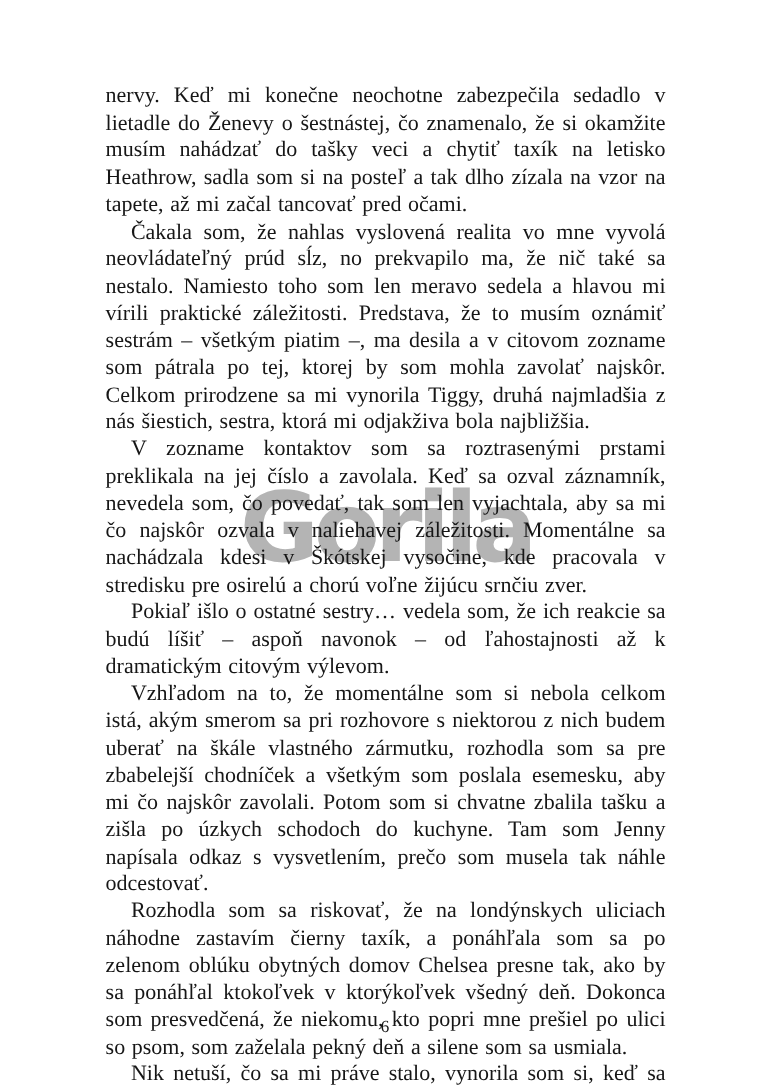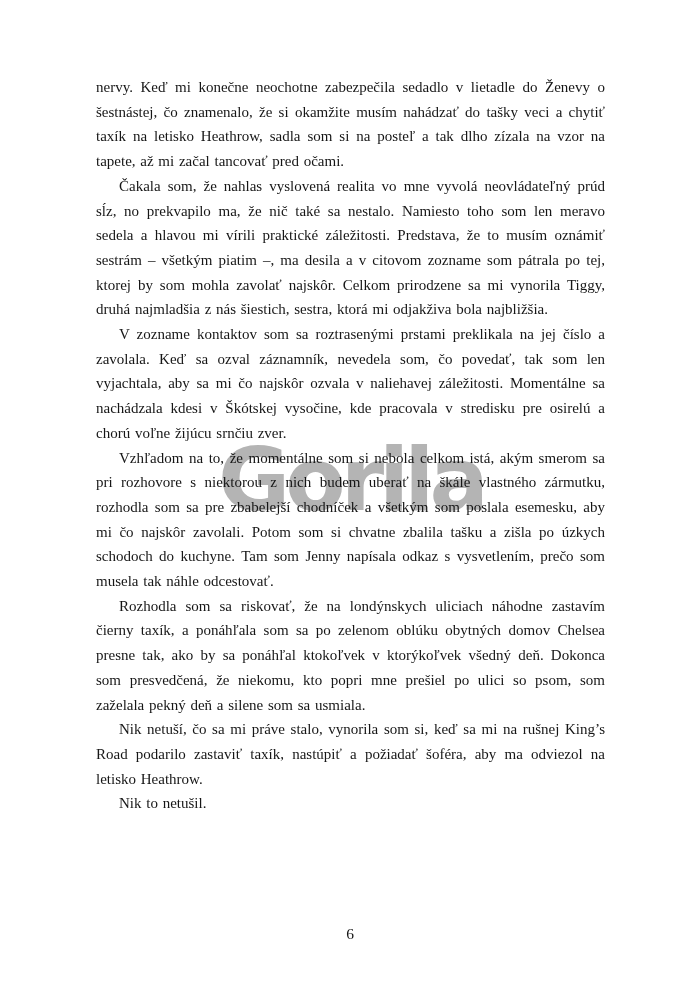--- a/index.html
+++ b/index.html
@@ -33,21 +33,21 @@
     position: absolute;
     left: 96px;
     top: 75px;
     width: 509px;
     z-index: 1;
     color: #161616;
   }
   .text-block p {
     margin: 0;
     padding: 0;
-    font-size: 15px;
+    font-size: 20px;
     line-height: 24.7px;
     text-align: justify;
     text-indent: 23px;
     word-spacing: 1px;
   }
   .text-block p.no-indent {
     text-indent: 0;
   }
   .page-number {
     position: absolute;
@@ -64,20 +64,21 @@
 <body>
 
 <div class="page">
 
   <div class="watermark">Gorila</div>
 
   <div class="text-block">
     <p class="no-indent">nervy. Keď mi konečne neochotne zabezpečila sedadlo v lietadle do Ženevy o šestnástej, čo znamenalo, že si okamžite musím nahádzať do tašky veci a chytiť taxík na letisko Heathrow, sadla som si na posteľ a tak dlho zízala na vzor na tapete, až mi začal tancovať pred očami.</p>
     <p>Čakala som, že nahlas vyslovená realita vo mne vyvolá neovládateľný prúd sĺz, no prekvapilo ma, že nič také sa nestalo. Namiesto toho som len meravo sedela a hlavou mi vírili praktické záležitosti. Predstava, že to musím oznámiť sestrám – všetkým piatim –, ma desila a v citovom zozname som pátrala po tej, ktorej by som mohla zavolať najskôr. Celkom prirodzene sa mi vynorila Tiggy, druhá najmladšia z nás šiestich, sestra, ktorá mi odjakživa bola najbližšia.</p>
     <p>V zozname kontaktov som sa roztrasenými prstami preklikala na jej číslo a zavolala. Keď sa ozval záznamník, nevedela som, čo povedať, tak som len vyjachtala, aby sa mi čo najskôr ozvala v naliehavej záležitosti. Momentálne sa nachádzala kdesi v Škótskej vysočine, kde pracovala v stredisku pre osirelú a chorú voľne žijúcu srnčiu zver.</p>
+    <p>Pokiaľ išlo o ostatné sestry… vedela som, že ich reakcie sa budú líšiť – aspoň navonok – od ľahostajnosti až k dramatickým citovým výlevom.</p>
     <p>Vzhľadom na to, že momentálne som si nebola celkom istá, akým smerom sa pri rozhovore s niektorou z nich budem uberať na škále vlastného zármutku, rozhodla som sa pre zbabelejší chodníček a všetkým som poslala esemesku, aby mi čo najskôr zavolali. Potom som si chvatne zbalila tašku a zišla po úzkych schodoch do kuchyne. Tam som Jenny napísala odkaz s vysvetlením, prečo som musela tak náhle odcestovať.</p>
     <p>Rozhodla som sa riskovať, že na londýnskych uliciach náhodne zastavím čierny taxík, a ponáhľala som sa po zelenom oblúku obytných domov Chelsea presne tak, ako by sa ponáhľal ktokoľvek v ktorýkoľvek všedný deň. Dokonca som presvedčená, že niekomu, kto popri mne prešiel po ulici so psom, som zaželala pekný deň a silene som sa usmiala.</p>
     <p>Nik netuší, čo sa mi práve stalo, vynorila som si, keď sa mi na rušnej King’s Road podarilo zastaviť taxík, nastúpiť a požiadať šoféra, aby ma odviezol na letisko Heathrow.</p>
     <p>Nik to netušil.</p>
   </div>
 
   <div class="page-number">6</div>
 
 </div>
 

